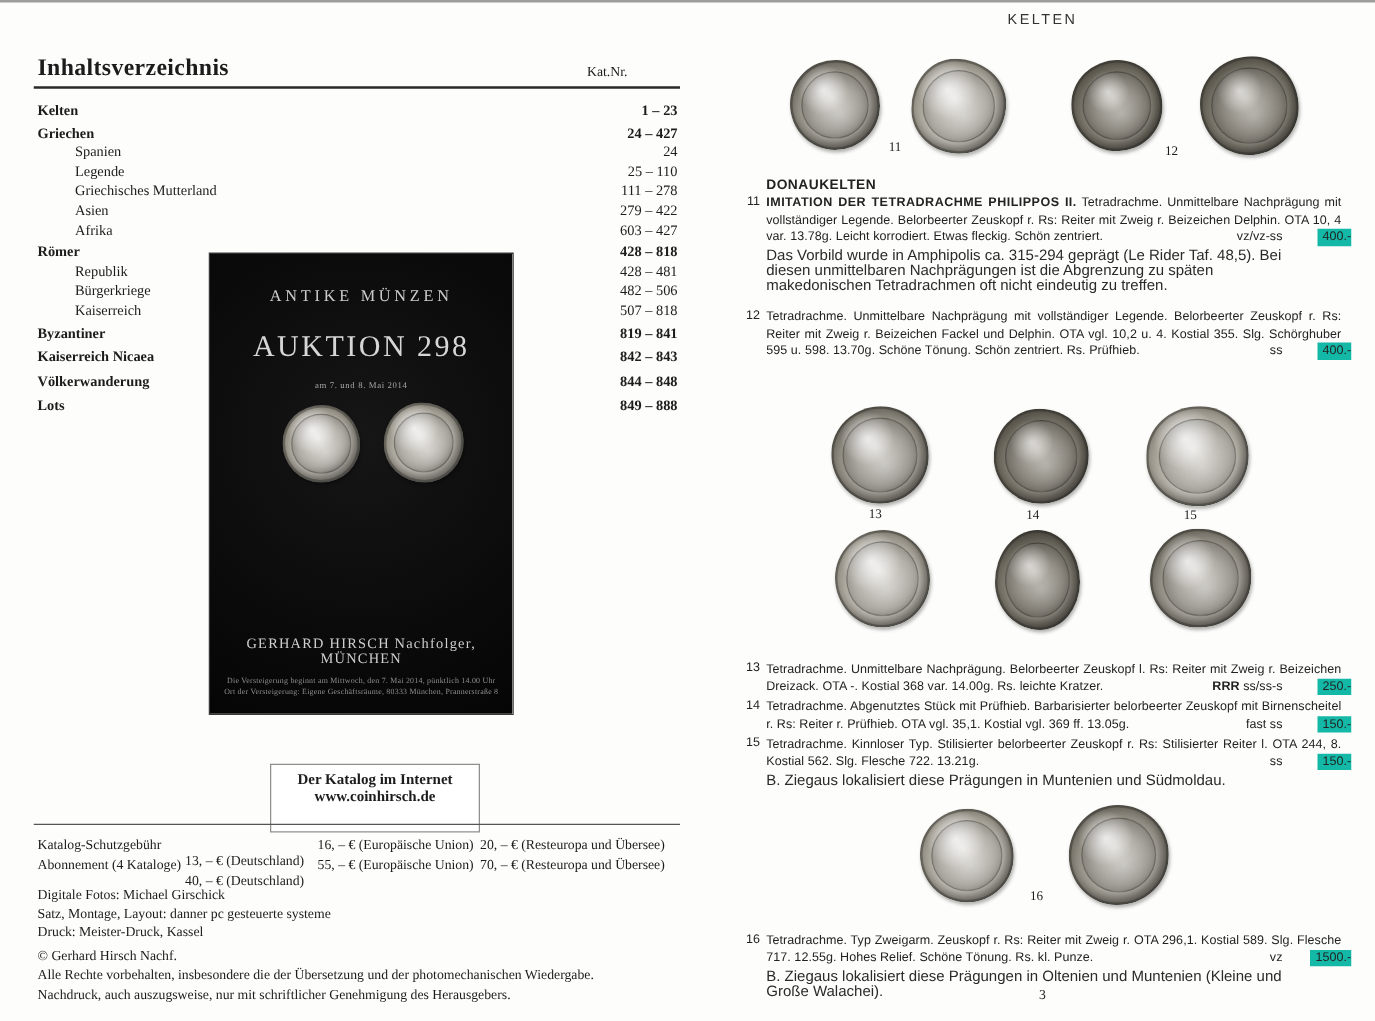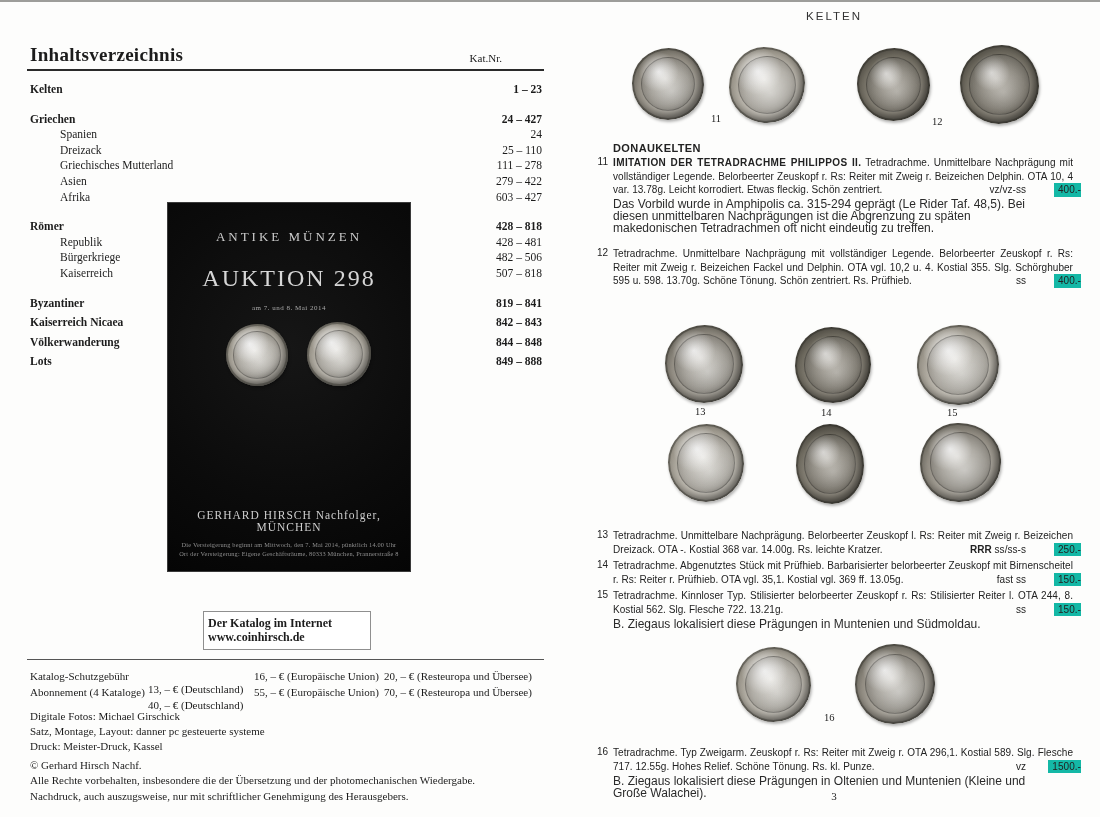--- a/index.html
+++ b/index.html
@@ -9,37 +9,37 @@
 
   
   .toc-title{position:absolute;left:30px;top:44px;font-size:19px;font-weight:bold;letter-spacing:.3px;}
   .katnr{position:absolute;left:430px;top:52px;width:110px;text-align:right;padding-right:38px;font-size:11px;box-sizing:border-box;}
   .rule-title{position:absolute;left:27px;top:69px;width:517px;height:2px;background:#2a2a2a;}
   .toc-list{position:absolute;left:30px;top:82px;width:512px;}
   .toc-row{display:flex;justify-content:space-between;height:15.6px;font-size:11.5px;line-height:15.6px;}
   .toc-row.main{font-weight:bold;}
   .toc-row.main .toc-range{font-weight:bold;}
   .toc-row.sub .toc-label{padding-left:30px;font-weight:normal;}
-  .toc-row.gap-sm{margin-top:14px;gap:40px;}
+  .toc-row.gap-sm{margin-top:2px;gap:40px;}
   .toc-row.gap-lg{margin-top:4px;}
   .toc-range{text-align:right;}
 
   
   .cover{position:absolute;left:168px;top:203px;width:242px;height:368px;
          background:radial-gradient(circle at 50% 40%, #161616 0%, #0b0b0b 60%, #050505 100%);
          color:#c9c9c9;text-align:center;box-shadow:0 0 0 1px #3a3a3a;}
   .cover-series{position:absolute;left:0;top:26px;width:100%;font-size:13px;letter-spacing:3px;color:#cbcbcb;}
   .cover-title{position:absolute;left:0;top:62px;width:100%;font-size:24px;letter-spacing:2px;color:#d6d6d6;}
   .cover-date{position:absolute;left:0;top:101px;width:100%;font-size:7px;letter-spacing:.5px;color:#a8a8a8;}
   .cover-publisher{position:absolute;left:0;top:306px;width:100%;font-size:11.5px;letter-spacing:1px;color:#cfcfcf;}
   .cover-note{position:absolute;left:0;top:338px;width:100%;font-size:6.3px;line-height:8.5px;color:#8f8f8f;letter-spacing:.2px;}
 
   
-  .net-box{position:absolute;left:203px;top:611px;width:158px;border:1px solid #8f8f8f;background:#fff;
-           padding:4px 4px 5px 4px;}
+  .net-box{position:absolute;left:216px;top:611px;width:158px;border:1px solid #8f8f8f;background:#fff;
+           text-align:center;padding:4px 4px 21px 4px;}
   .net-box div{font-weight:bold;font-size:12px;line-height:14px;}
 
   .rule-footer{position:absolute;left:27px;top:659px;width:517px;height:1px;background:#555;}
 
   .fees{position:absolute;left:30px;top:668px;width:512px;font-size:11px;}
   .fee-row{display:flex;height:16px;line-height:16px;}
   .fee-label{width:118px;}
   .fee-de{width:106px;margin-top:13px;}
   .fee-eu{width:130px;}
   .fee-world{flex:1;}
@@ -100,21 +100,21 @@
       </div>
     <div class="toc-row main gap-sm">
         <span class="toc-label">Griechen</span>
         <span class="toc-range">24 – 427</span>
       </div>
     <div class="toc-row sub">
         <span class="toc-label">Spanien</span>
         <span class="toc-range">24</span>
       </div>
     <div class="toc-row sub">
-        <span class="toc-label">Dreizack</span>
+        <span class="toc-label">Legende</span>
         <span class="toc-range">25 – 110</span>
       </div>
     <div class="toc-row sub">
         <span class="toc-label">Griechisches Mutterland</span>
         <span class="toc-range">111 – 278</span>
       </div>
     <div class="toc-row sub">
         <span class="toc-label">Asien</span>
         <span class="toc-range">279 – 422</span>
       </div>

